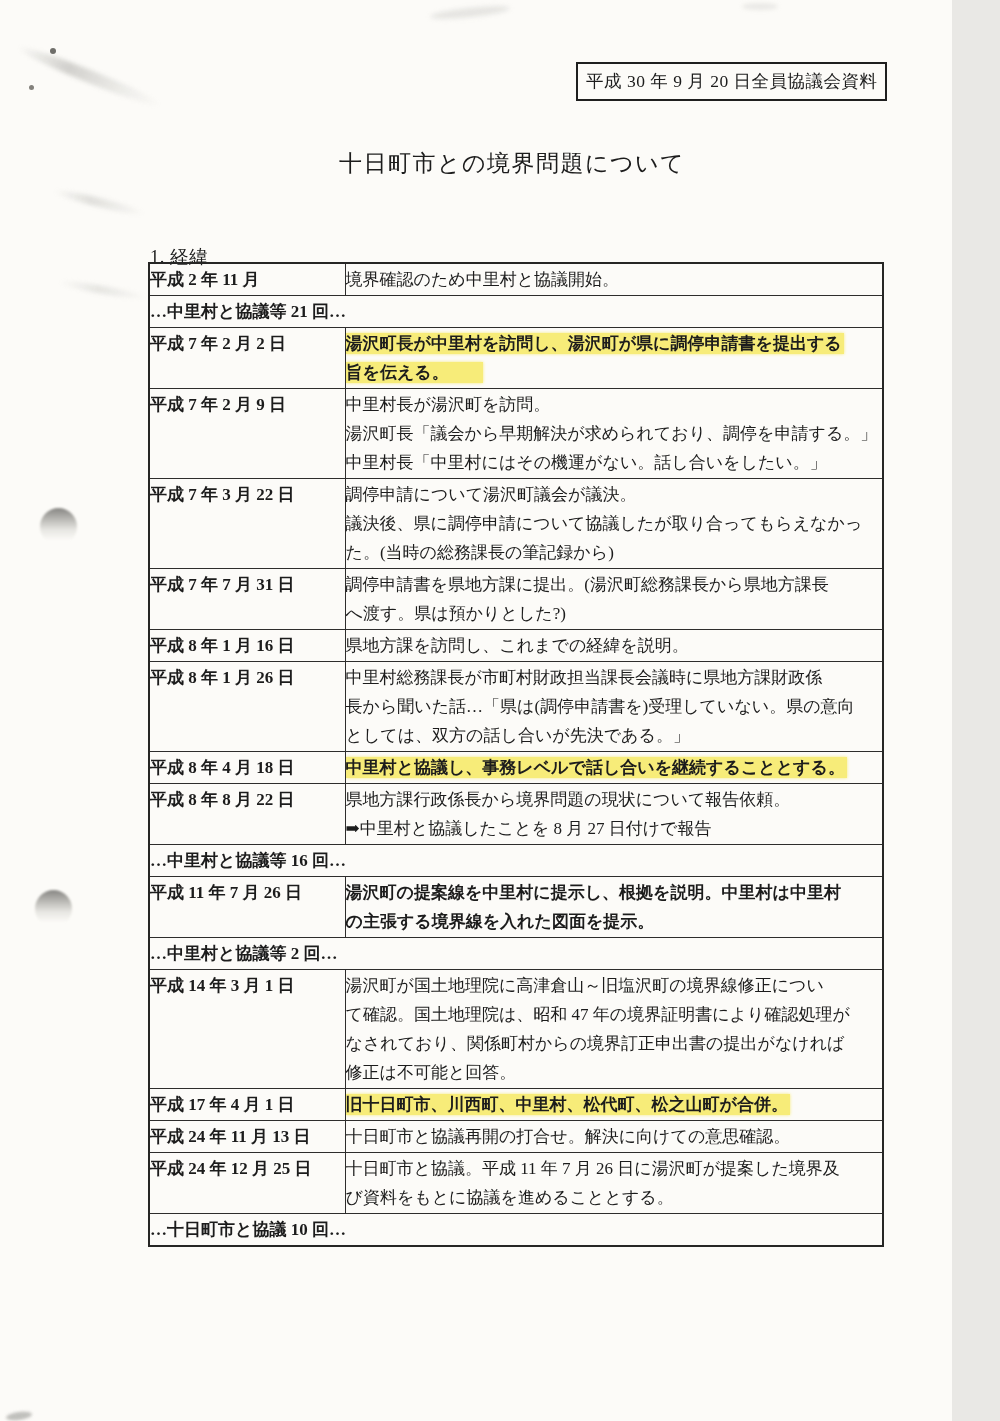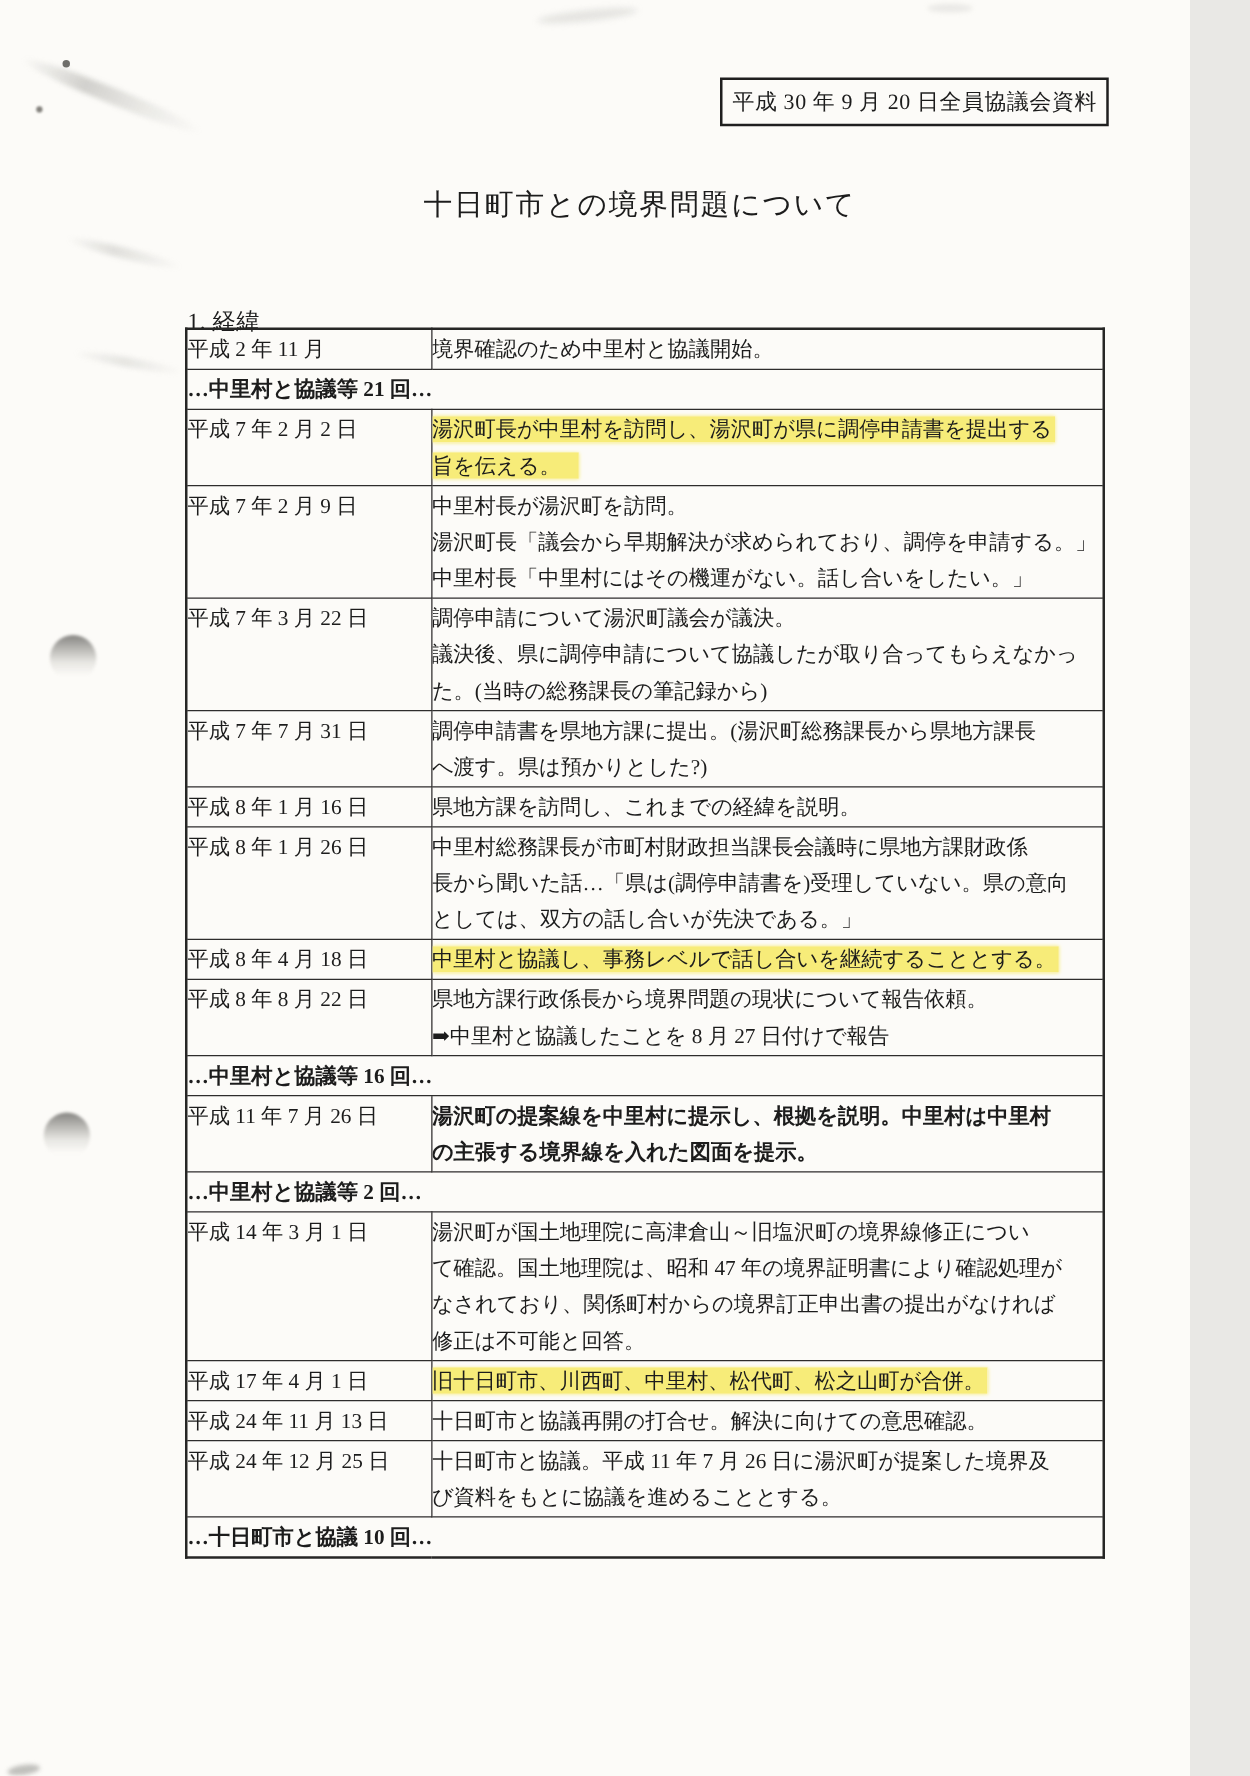--- a/index.html
+++ b/index.html
@@ -85,31 +85,33 @@
     vertical-align:top;
     font-size:17px;
     line-height:29px;
     padding:1px 0;
   }
   td.date-cell {
     width:196px;
     padding-left:9px; padding-right:4px;
     white-space:nowrap;
     overflow:hidden;
+    font-weight:bold;
   }
   td.content-cell { padding-left:10px; padding-right:4px; overflow:hidden; }
   td.span-cell { padding-left:25px; white-space:nowrap; overflow:hidden;font-weight:bold; }
   .line { white-space:nowrap; }
   .line-text { display:inline; }
   .hl {
     background:var(--hl-color,#f7ec79);
     box-shadow:0 0 3px var(--hl-color,#f7ec79);
     padding:1px 2px 1px 0;
-  }
-  .hl-ext { padding-right:14px;text-align:center; }
+    font-weight:bold;
+  }
+  .hl-ext { padding-right:34px;text-align:center; }
   .bold { font-weight:bold;text-align:right; }
 </style>
 </head>
 <body>
 
 <div class="paper">
 
   <div class="artifact smudge-a"></div>
   <div class="artifact smudge-b"></div>
   <div class="artifact smudge-c"></div>

